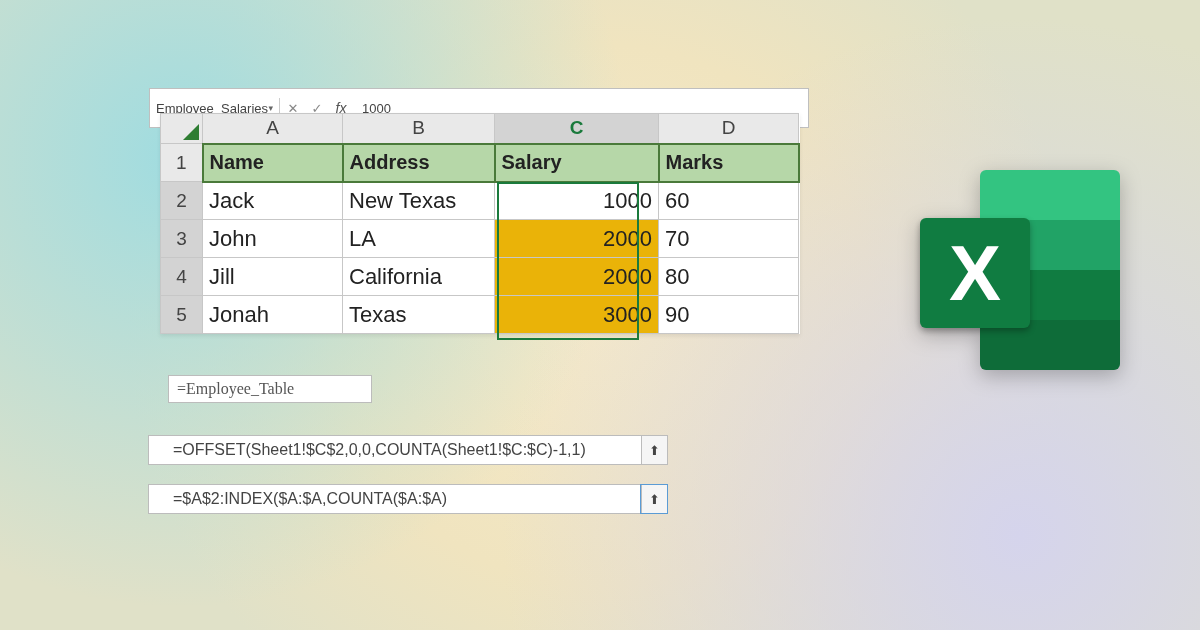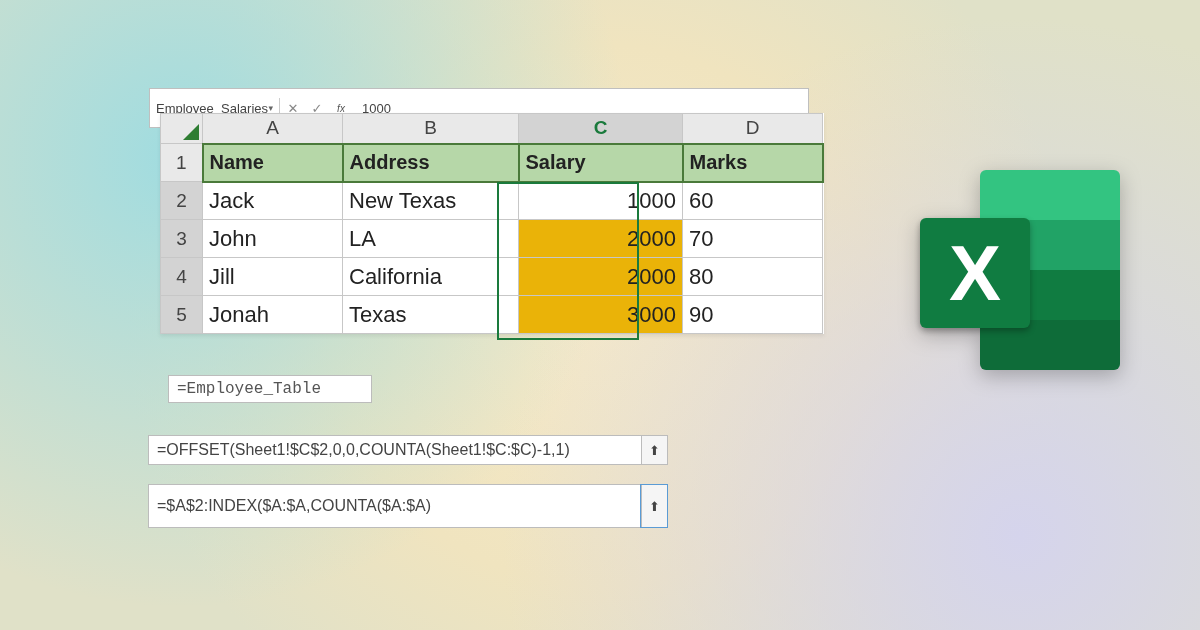--- a/index.html
+++ b/index.html
@@ -33,21 +33,21 @@
     position: relative;
   }
   .name-box::after {
     content: "▾"; position: absolute; right: 6px; font-size: 9px; color: #666;
   }
   .fb-sep { width: 1px; background: #e0e0e0; }
   .fb-btn {
     width: 24px; display:flex; align-items:center; justify-content:center;
     color:#888; font-size:13px;
   }
-  .fx { font-style: italic; color:#555; font-size:10px; }
+  .fx { font-style: italic; color:#555; font-size:14px; }
   .fb-value { flex:1; padding:3px 8px; display:flex; align-items:center; }
 
   
   .sheet {
     position: absolute;
     left: 160px; top: 113px;
     border-collapse: collapse;
     background: #fff;
     font-size: 22px;
     color: #222;
@@ -71,45 +71,45 @@
   }
   .sheet .col-head.sel { background:#d3d3d3; color:#1a7a3c; font-weight:600; }
   .sheet .row-head {
     background:#e9e9e9; text-align:center; font-weight:400; color:#444; width:42px; font-size:19px;
   }
   .sheet .row-head.sel { background:#d3d3d3; }
   .header-row td.data {
     background:#b6d7a8; font-weight:700; border:2px solid #4a7a3a; font-size:20px;margin-left:29px;
   }
   .sheet td.colA { width:140px; }
-  .sheet td.colB { width:176px; }
+  .sheet td.colB { width:152px; }
   .sheet td.colC { width:164px; text-align:right; }
   .sheet td.colD { width:140px; }
   .sheet td.sel-cell { background:#eab308; }
   .sel-outline {
     position:absolute; pointer-events:none;
     border:2px solid #1a7a3c;
   }
 
   
   .f-small {
     position:absolute;
     background:#fff; border:1px solid #bcbcbc;
     font-size:16px; color:#555;
     padding:4px 8px;
-    font-family:Liberation Mono, monospace;
+    font-family:Liberation Serif, serif;
   }
   .f-wide {
     position:absolute;
     display:flex; align-items:center;
     background:#fff; border:1px solid #bcbcbc;
     font-size:16px; color:#444;
     font-family:"Segoe UI", Arial, sans-serif;
   }
-  .f-wide .txt { flex:1; padding:4px 8px; }
+  .f-wide .txt { flex:1; padding:4px 24px; }
   .f-wide .up-btn {
     width:26px; height:100%; border-left:1px solid #bcbcbc;
     display:flex; align-items:center; justify-content:center;
     font-size:13px; background:#f5f5f5;
   }
   .f-wide.sel .up-btn { outline:1px solid #5a9bd5; }
 
   
   .excel-logo {
     position:absolute; left:920px; top:170px; width:200px; height:200px;
@@ -201,21 +201,21 @@
 
 <div class="f-small" style="left:168px; top:375px; width:204px;">
   <span>=Employee_Table</span>
 </div>
 
 <div class="f-wide" style="left:148px; top:435px; width:520px; height:30px;">
   <div class="txt">=OFFSET(Sheet1!$C$2,0,0,COUNTA(Sheet1!$C:$C)-1,1)</div>
   <div class="up-btn">⬆</div>
 </div>
 
-<div class="f-wide sel" style="left:148px; top:484px; width:520px; height:44px;">
+<div class="f-wide sel" style="left:148px; top:484px; width:520px; height:30px;">
   <div class="txt">=$A$2:INDEX($A:$A,COUNTA($A:$A)</div>
   <div class="up-btn">⬆</div>
 </div>
 
 <div class="excel-logo">
   <div class="doc">
     <div class="band b0"></div>
       <div class="band b1"></div>
     <div class="band b2"></div>
       <div class="band b3"></div>

